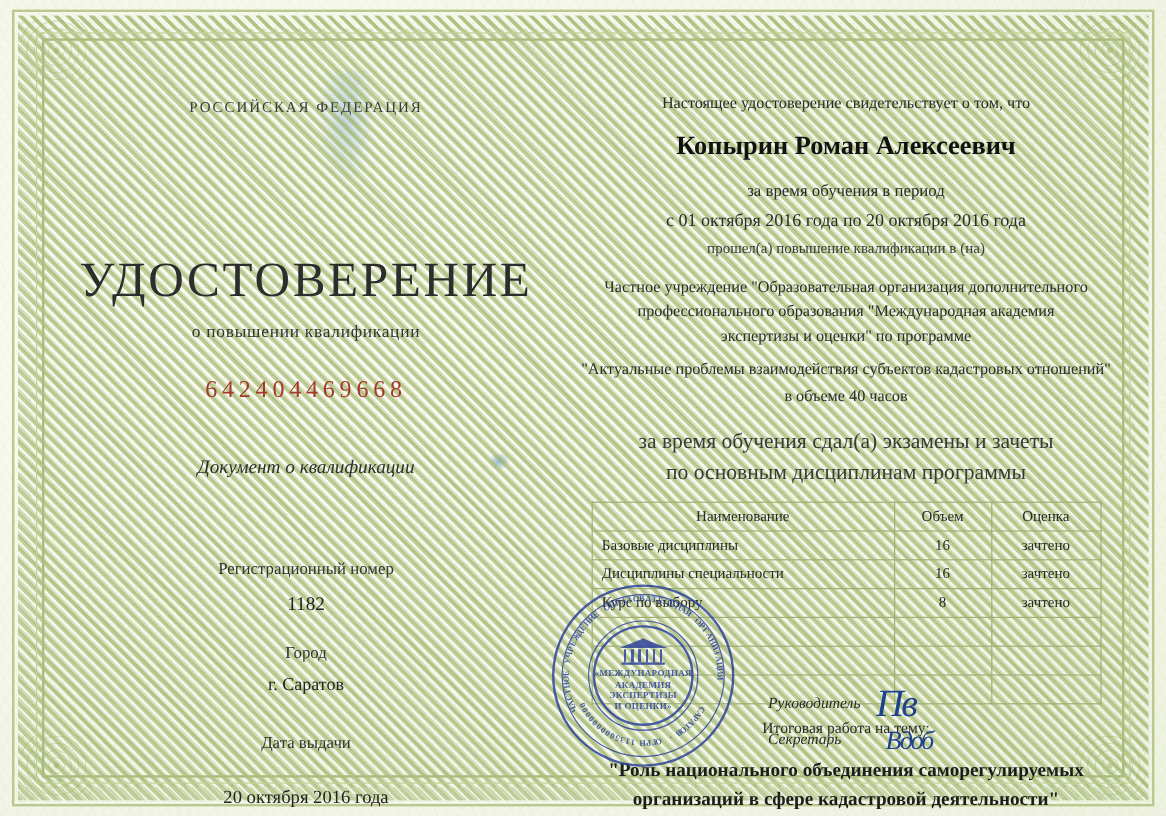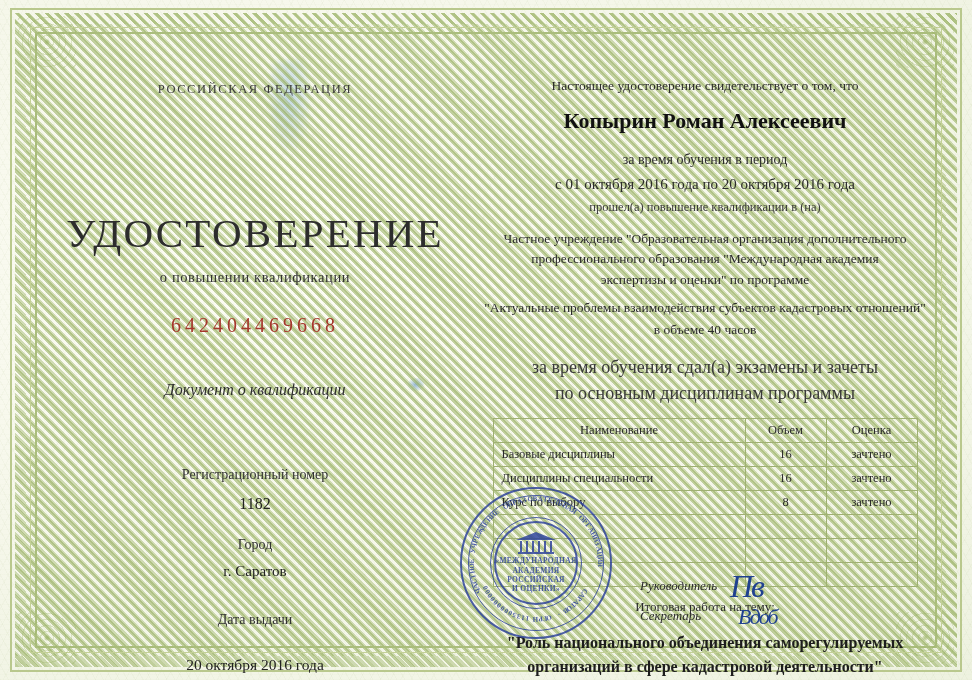--- a/index.html
+++ b/index.html
@@ -548,17 +548,17 @@
         <span style="position: absolute; left: 50%; top: 50%; transform: rotate(242.2deg) translate(0px, -60px); transform-origin: 0px 0px;">0</span>
       </div>
     <div class="stamp-center">
       <div class="stamp-temple">
         <div class="roof"></div>
         <div class="cols"></div>
         <div class="base"></div>
       </div>
       <div>«МЕЖДУНАРОДНАЯ</div>
       <div>АКАДЕМИЯ</div>
-      <div>РОССИЙСКАЯ</div>
+      <div>ЭКСПЕРТИЗЫ</div>
       <div>И ОЦЕНКИ»</div>
     </div>
   </div>
 </div>
 
 </body></html>

